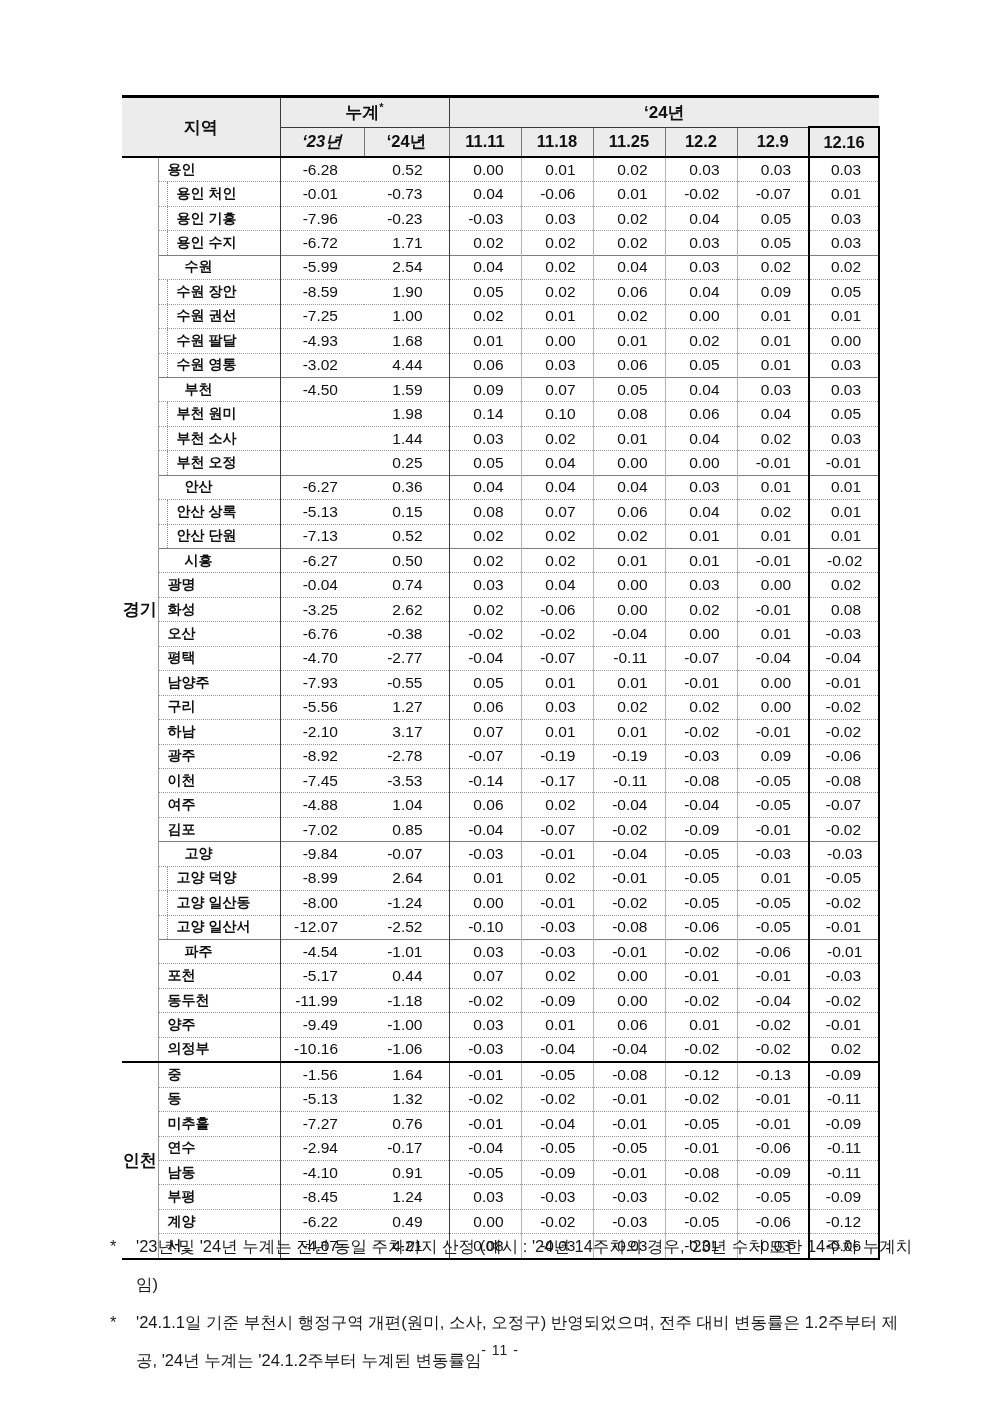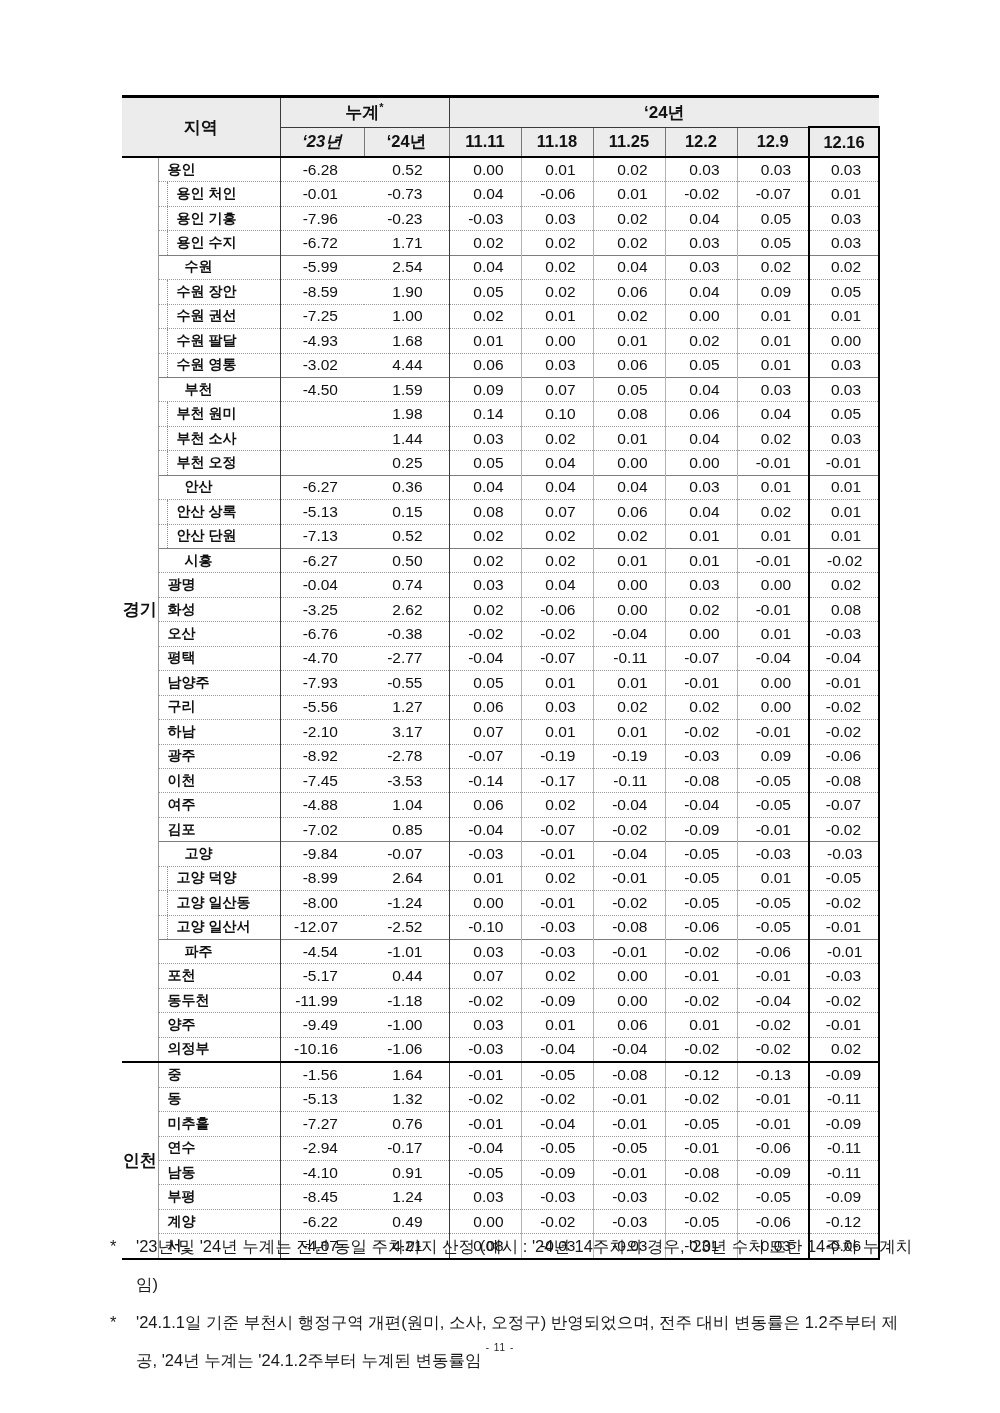--- a/index.html
+++ b/index.html
@@ -52,21 +52,21 @@
   
   .footnotes{
     position:absolute;left:108px;top:1228px;width:805px;
     font-size:16.5px;color:#1a1a1a;
   }
   .footnote{display:flex;line-height:2.3;}
   .fn-marker{width:26px;flex:0 0 26px;text-align:left;padding-left:2px;}
   .fn-text{flex:1;}
   .page-number{
     position:absolute;left:0;top:1342px;width:100%;text-align:center;
-    font-size:10px;color:#222;letter-spacing:1px;
+    font-size:14px;color:#222;letter-spacing:1px;
   }
 </style>
 </head>
 <body>
 
 <div class="page">
 
   <table class="main">
     <colgroup>
       <col style="width:36px">

